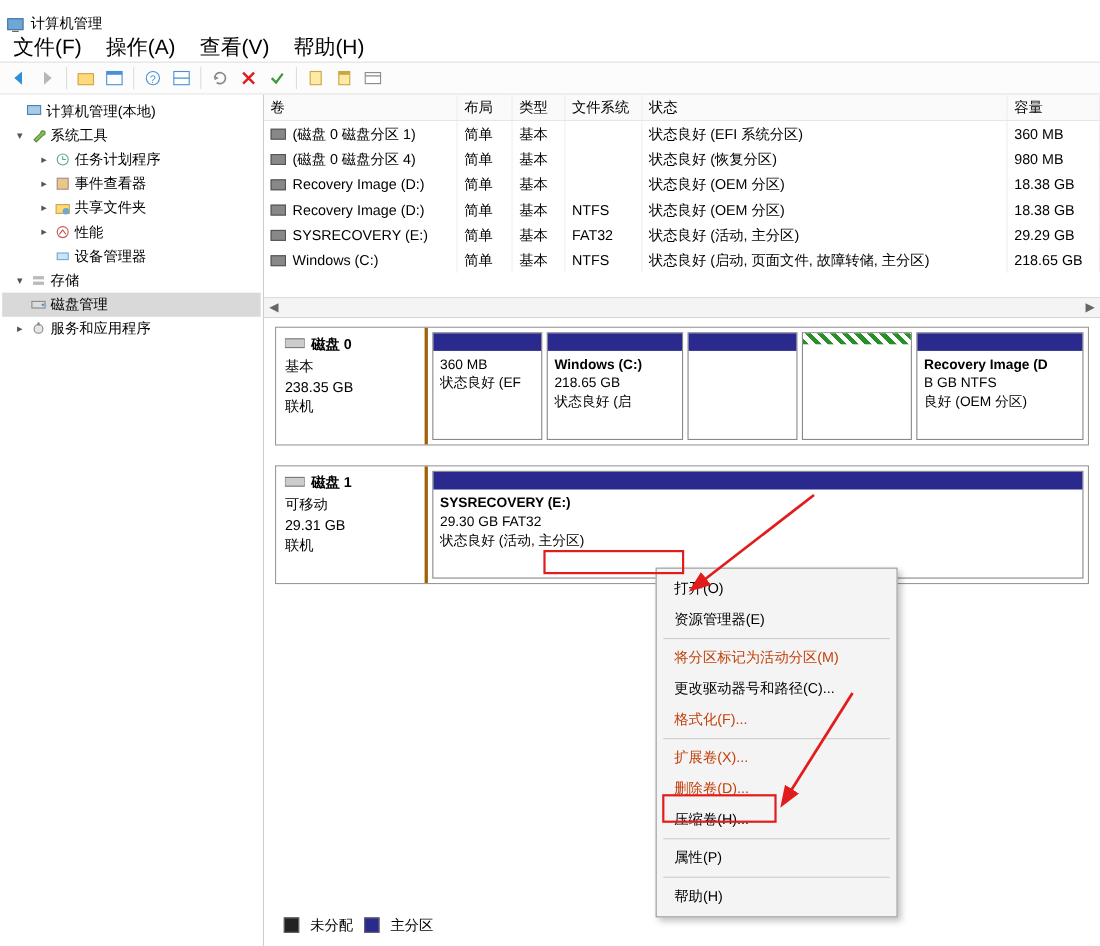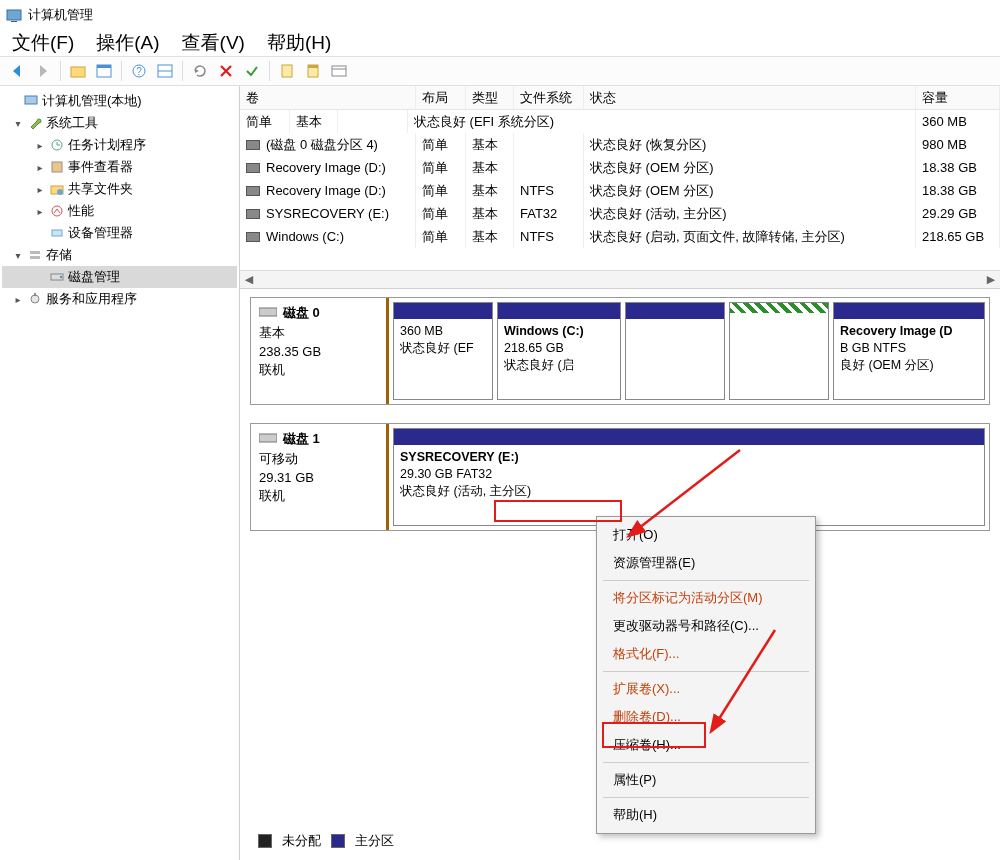--- a/index.html
+++ b/index.html
@@ -1,17 +1,17 @@
 <!DOCTYPE html>
 <html><head>
 <meta charset="utf-8">
 <style>
   * { box-sizing: border-box; margin: 0; padding: 0; }
   body { font-family: "Microsoft YaHei", "SimSun", sans-serif; font-size: 13px; background: #fff; color: #000; width: 1000px; height: 860px; overflow: hidden; position: relative; }
-  .titlebar { height: 30px; display: flex; align-items: center; padding: 0 6px; }
+  .titlebar { height: 30px; display: flex; align-items: flex-end; padding: 0 6px; }
   .titlebar .app-icon { width: 16px; height: 16px; margin-right: 6px; display:inline-flex; align-items:center; justify-content:center;}
   .menubar { height: 26px; display: flex; align-items: center; padding: 0 8px; gap: 14px; font-size: 19px; }
   .menubar span { padding: 2px 4px; cursor: default; }
   .toolbar { height: 30px; display: flex; align-items: center; padding: 0 6px; gap: 4px; border-top: 1px solid #e0e0e0; border-bottom: 1px solid #e0e0e0; background: #fcfcfc; }
   .tool-btn { width: 22px; height: 22px; display: inline-flex; align-items: center; justify-content: center; cursor: default; }
   .tool-sep { width: 1px; height: 20px; background: #ddd; margin: 0 2px; }
   .main { display: flex; height: calc(100% - 86px); }
   .sidebar { width: 240px; border-right: 1px solid #cfcfcf; padding: 4px 2px; overflow: auto; background: #fff; }
   .tree-row { display: flex; align-items: center; height: 22px; padding-left: 4px; cursor: default; white-space: nowrap; }
   .tree-row.sel { background: #d9d9d9; }
@@ -216,21 +216,21 @@
     <div class="tree-row" style="padding-left:8px">
       <span class="tree-arrow">▾</span>
       <span class="tree-icon">
           <svg width="14" height="14">
             <rect x="2" y="3" width="10" height="3" fill="#bbb"></rect>
             <rect x="2" y="8" width="10" height="3" fill="#bbb"></rect>
           </svg>
         </span>
       <span>存储</span>
     </div>
-    <div class="tree-row sel" style="padding-left:46px">
+    <div class="tree-row sel" style="padding-left:24px">
       <span class="tree-icon">
           <svg width="14" height="14">
             <rect x="1" y="4" width="12" height="6" fill="#ddd" stroke="#888"></rect>
             <circle cx="11" cy="7" r="1.2" fill="#4a90d6"></circle>
           </svg>
         </span>
       <span>磁盘管理</span>
     </div>
     <div class="tree-row" style="padding-left:8px">
       <span class="tree-arrow">▸</span>
@@ -249,20 +249,24 @@
       <div class="table-header">
         <div class="col-vol">卷</div>
         <div class="col-layout">布局</div>
         <div class="col-type">类型</div>
         <div class="col-fs">文件系统</div>
         <div class="col-status">状态</div>
         <div class="col-cap">容量</div>
       </div>
       <div class="vol-body" id="volBody">
           <div class="vol-row">
+            <div class="col-vol">
+              <span class="vicon"></span>
+              <span>(磁盘 0 磁盘分区 1)</span>
+            </div>
             <div class="col-layout">简单</div>
             <div class="col-type">基本</div>
             <div class="col-fs"></div>
             <div class="col-status">状态良好 (EFI 系统分区)</div>
             <div class="col-cap">360 MB</div>
           </div>
           <div class="vol-row">
             <div class="col-vol">
               <span class="vicon"></span>
               <span>(磁盘 0 磁盘分区 4)</span>

